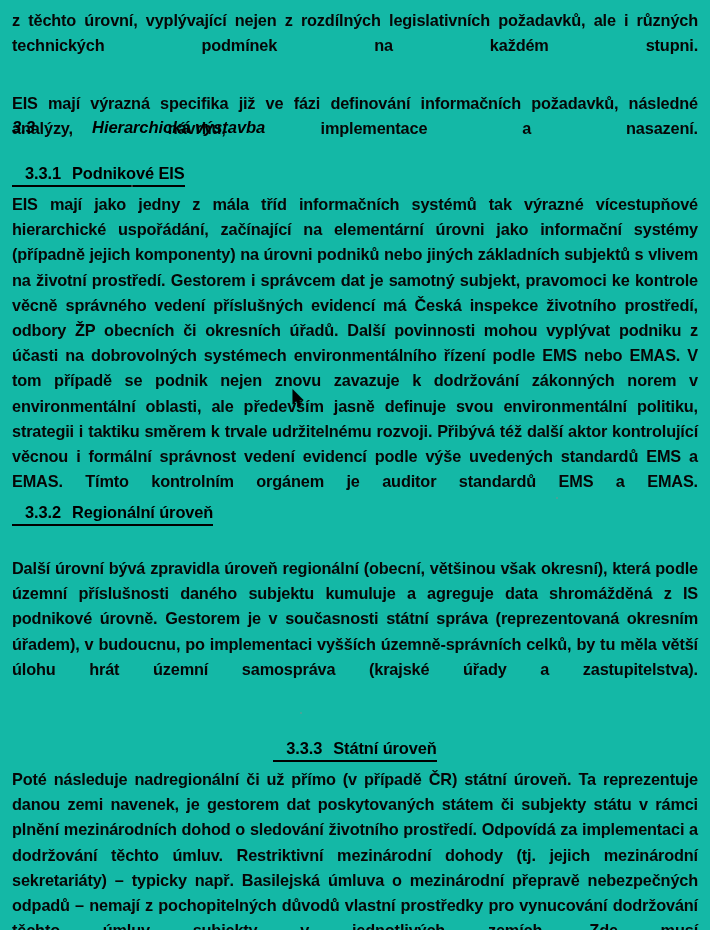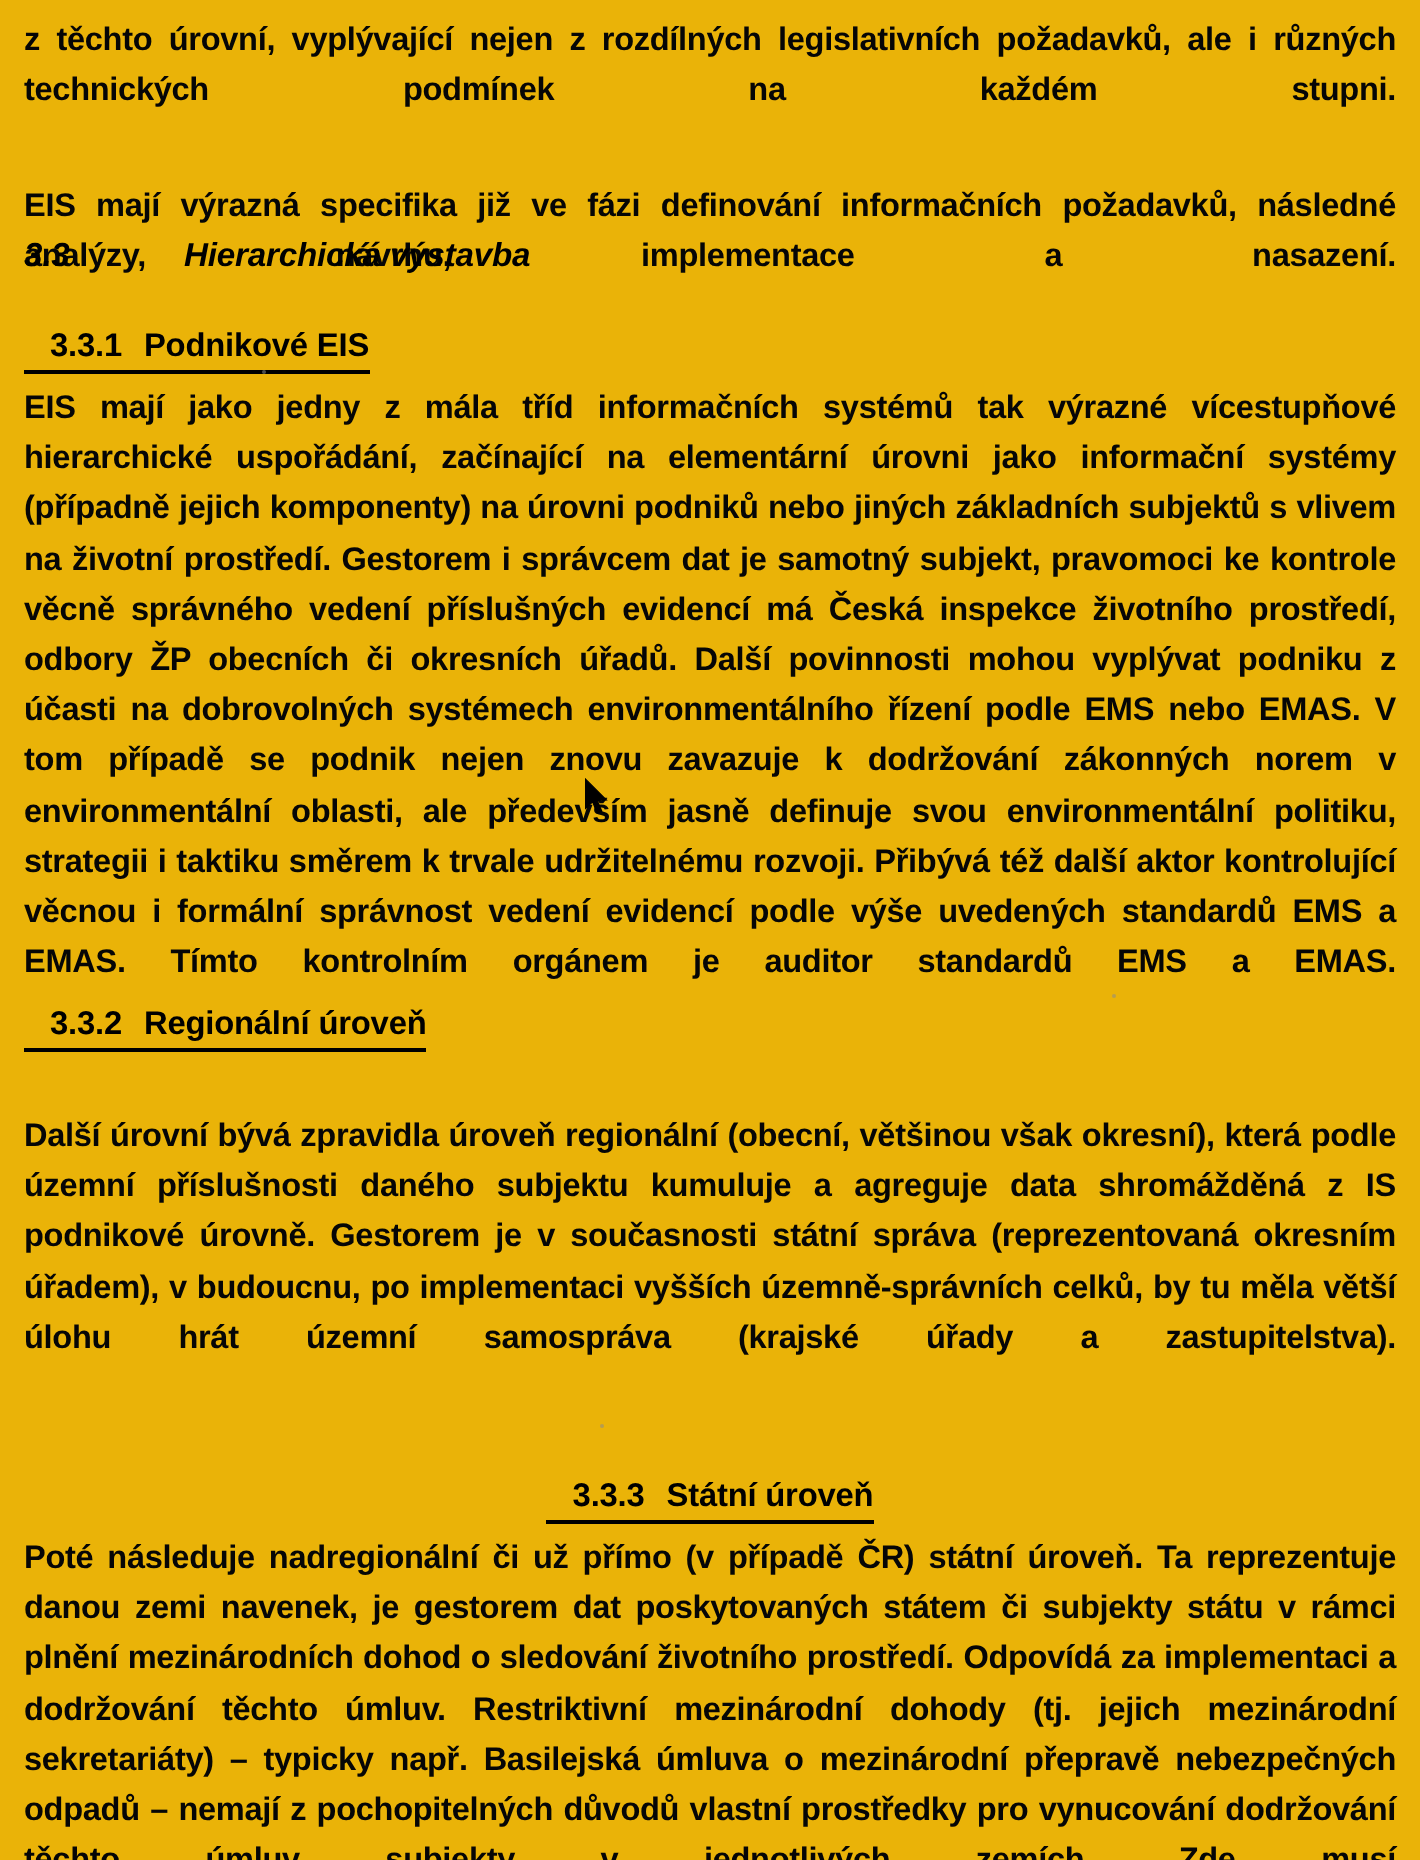--- a/index.html
+++ b/index.html
@@ -18,21 +18,21 @@
     -webkit-font-smoothing: none;
   }
 
   .page {
     position: relative;
     width: 710px;
     height: 930px;
     box-sizing: border-box;
     padding: 0 12px 0 12px;
     
-    background: #eab308;
+    background: #14b8a6;
   }
 
   .doc-body {
     position: absolute;
     left: 12px;
     top: 0;
     width: 686px;
   }
 
   

